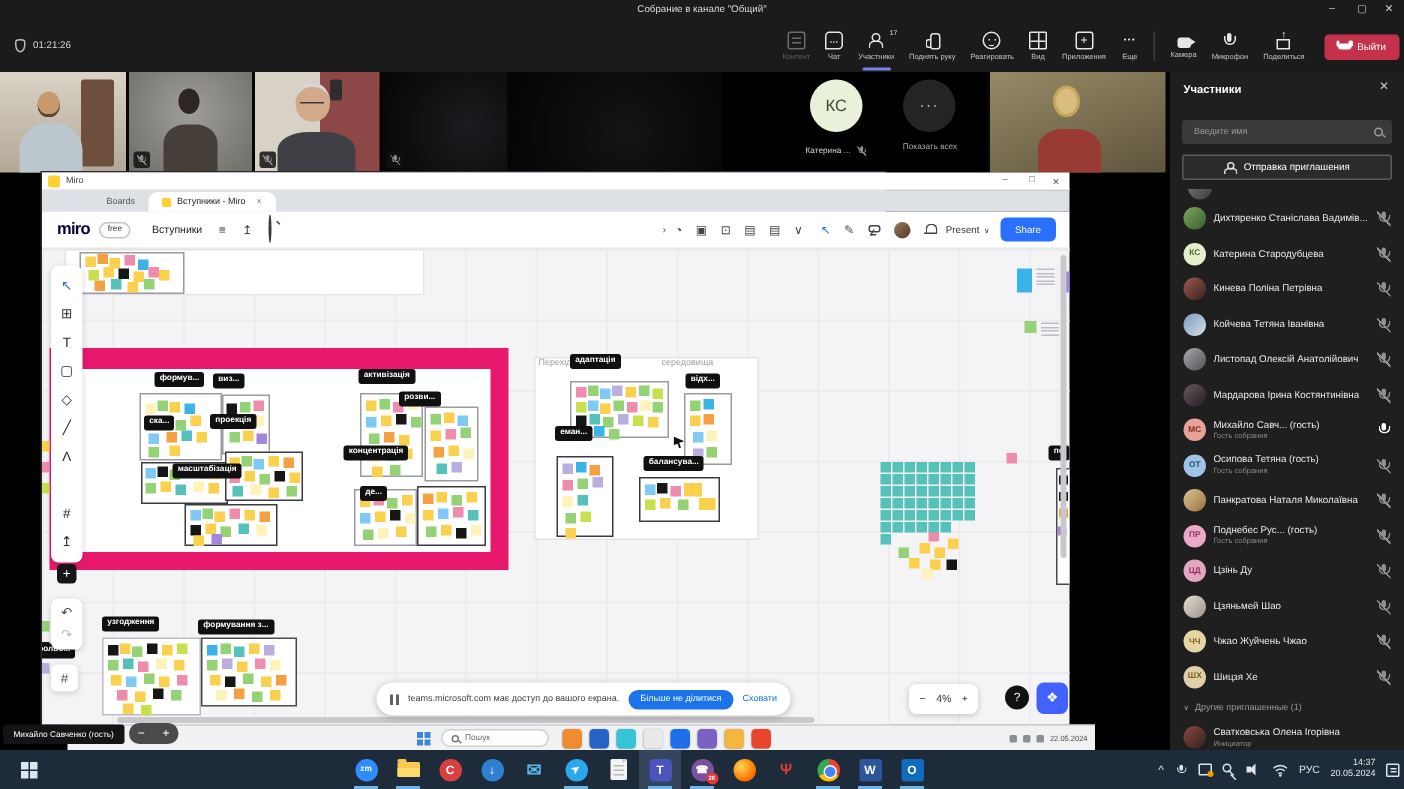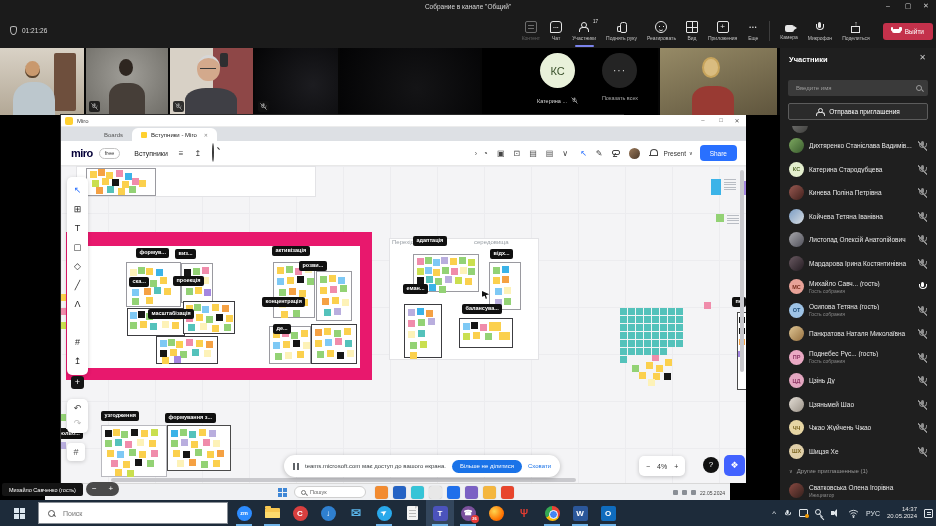--- a/index.html
+++ b/index.html
@@ -110,21 +110,21 @@
   .prow{height:23.5px;display:flex;align-items:center;padding:0 9px;gap:5px;cursor:pointer}
   .pav{width:15px;height:15px;border-radius:50%;flex:none;display:grid;place-items:center;font-size:5.5px;font-weight:bold;background-size:cover}
   .ptxt{flex:1;min-width:0;display:flex;flex-direction:column;gap:1px}
   .pname{font-size:6.5px;color:#e8e8e8;white-space:nowrap;overflow:hidden;text-overflow:ellipsis}
   .psub{font-size:5px;color:#8a8a8a}
   .pothers{position:absolute;top:337px;left:0;right:0}
   .phdr{font-size:6px;color:#9a9a9a;padding:5px 9px;display:flex;gap:4px;align-items:center}
   .phdr .chev{font-size:5px}
 
   
-  #miro{position:absolute;left:61px;top:115px;width:562px;height:368px;background:#c4b5fd;z-index:20;box-shadow:0 0 0 1px #2a2a2a}
+  #miro{position:absolute;left:28px;top:115px;width:562px;height:368px;background:#c4b5fd;z-index:20;box-shadow:0 0 0 1px #2a2a2a}
   .m-titlebar{position:absolute;left:0;top:0;width:685px;height:12px;background:#fff;border-bottom:1px solid #ececec}
   .m-appicon{position:absolute;left:4px;top:2px;width:8px;height:8px;background:#ffd02f;border-radius:2px}
   .m-apptitle{position:absolute;left:16px;top:2.5px;font-size:6px;color:#444}
   .mwctl{position:absolute;top:2px;width:14px;text-align:center;font-size:6px;color:#555;cursor:pointer}
   .mw1{right:36px}.mw2{right:18px}.mw3{right:2px}
   .m-tabs{position:absolute;left:0;top:12px;width:685px;height:14px;background:#dde0e4;padding-left:34px;display:flex;align-items:flex-end}
   .mtab{height:13px;display:inline-flex;align-items:center;font-size:6px;color:#555;padding:0 9px;gap:4px;cursor:pointer}
   .mtab.active{background:#fff;border-radius:6px 6px 0 0;color:#222}
   .mtab .fav{width:6px;height:6px;background:#ffd02f;border-radius:1px}
   .mtab .tclose{font-size:5px;color:#888;margin-left:3px}
@@ -1066,24 +1066,20 @@
 
   <div class="taskbar">
     <span class="tb-start">
         <span class="winlogo">
           <i></i>
           <i></i>
           <i></i>
           <i></i>
         </span>
       </span>
-    <div class="tb-search">
-      <span class="mag"></span>
-      <input placeholder="Поиск" style="">
-    </div>
     <div class="tb-apps">
 
     <div class="tapp run">
           <span class="ai ai-zoom">
             <b>zm</b>
           </span>
         </div>
         <div class="tapp run">
           <span class="ai ai-folder">
             <b></b>

